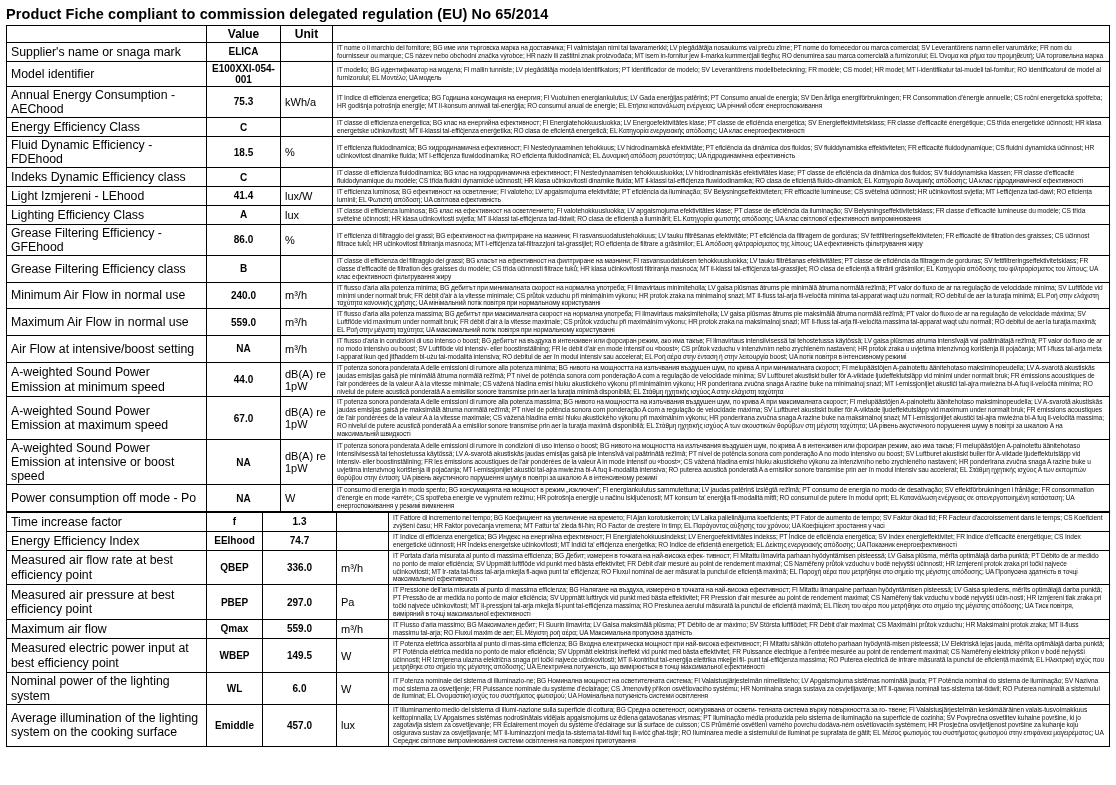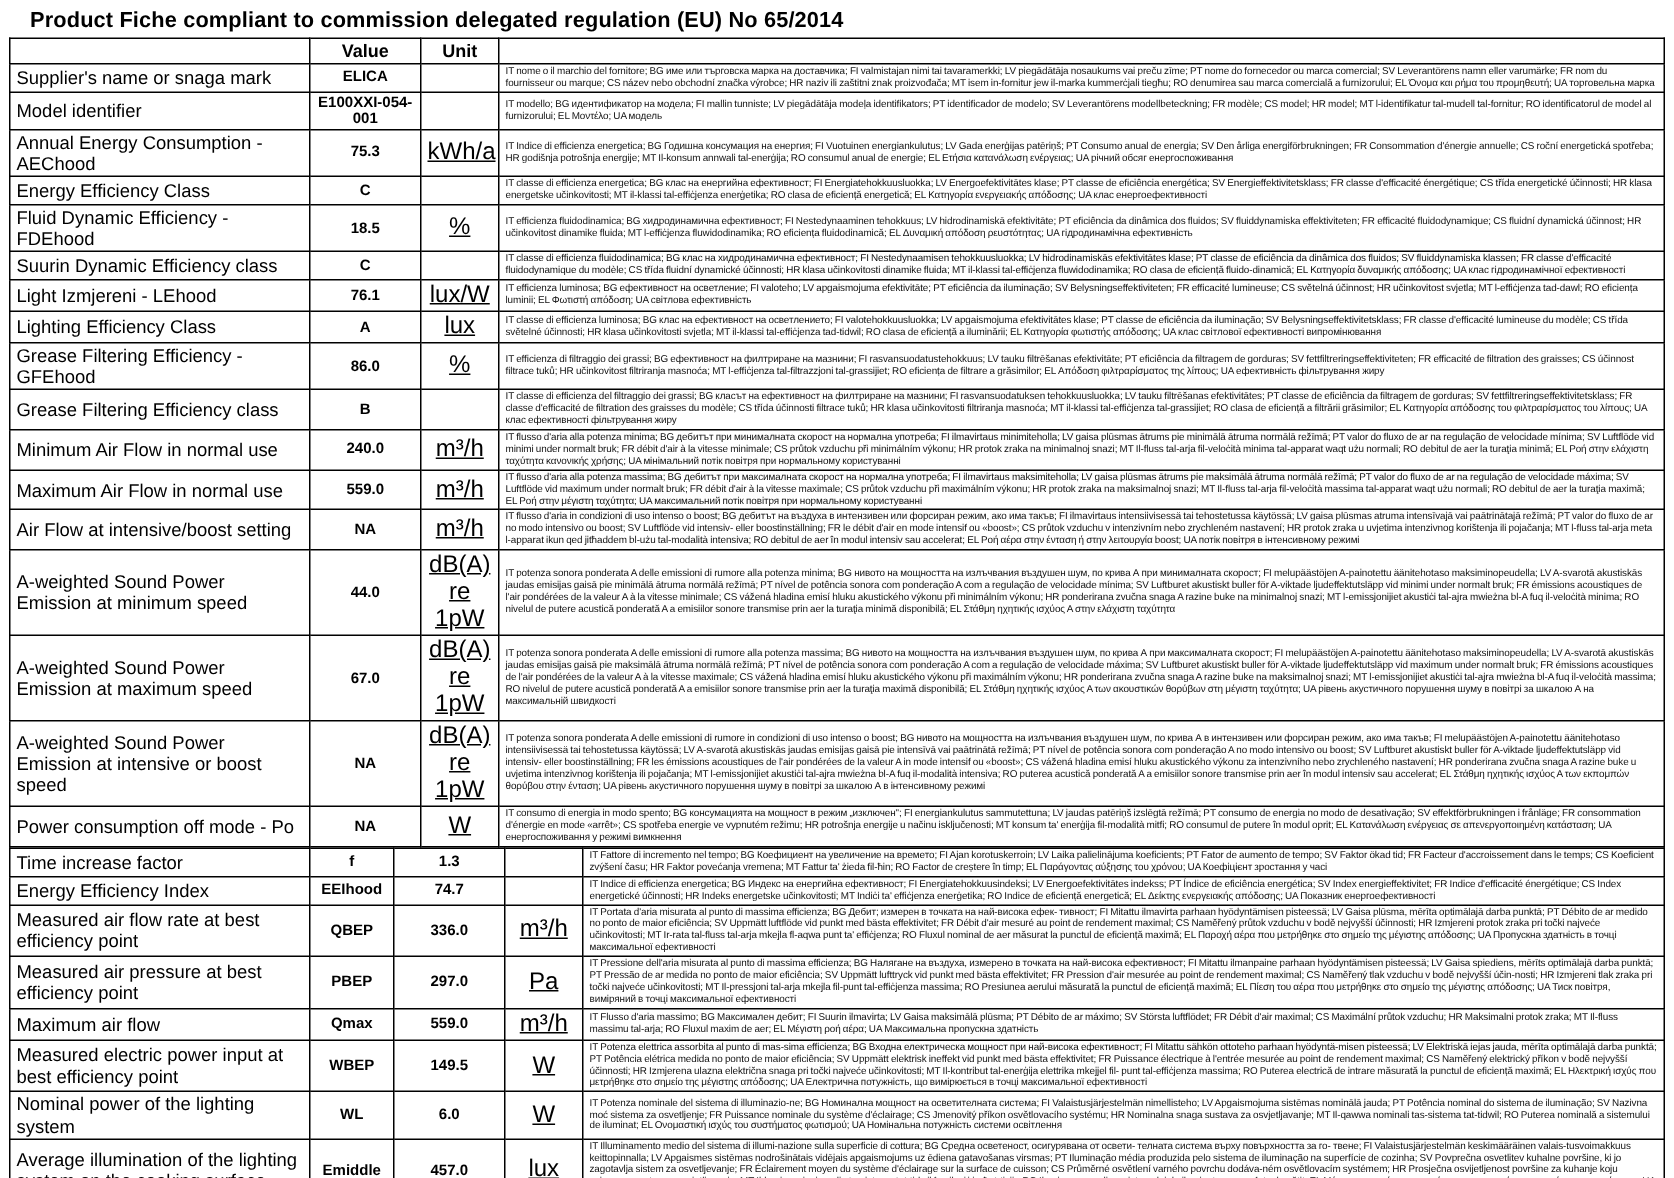--- a/index.html
+++ b/index.html
@@ -11,21 +11,21 @@
   }
   .page {
     width: 1116px;
     min-height: 785px;
     padding: 4px 6px 2px 6px;
     background: #fff;
   }
   .doc-title {
     font-size: 14.5px;
     font-weight: bold;
-    margin: 2px 0 3px 14px;
+    margin: 2px 0 3px 0;
     letter-spacing: 0.1px;
   }
   table.fiche {
     border-collapse: collapse;
     width: 1104px;
     table-layout: fixed;
     border: 1.4px solid #000;
   }
   table.fiche td, table.fiche th {
     border: 1px solid #000;
@@ -50,23 +50,21 @@
     font-size: 12.3px;
     text-align: left;
     line-height: 1.15;
   }
   .val {
     font-size: 10px;
     font-weight: bold;
     text-align: center;
   }
   .unit {
-    font-size: 16px;
-    text-align: center;
-    text-decoration: underline;
+    font-size: 11px;
   }
   .notes {
     font-size: 6.6px;
     line-height: 1.2;
     text-align: left;
     color: #111;
     padding: 1px 3px;
     letter-spacing: -0.05px;
     word-spacing: -0.3px;
   }
@@ -122,28 +120,28 @@
         <td class="unit"></td>
         <td class="notes">IT classe di efficienza energetica; BG клас на енергийна ефективност; FI Energiatehokkuusluokka; LV Energoefektivitātes klase; PT classe de eficiência energética; SV Energieffektivitetsklass; FR classe d'efficacité énergétique; CS třída energetické účinnosti; HR klasa energetske učinkovitosti; MT il-klassi tal-effiċjenza enerġetika; RO clasa de eficiență energetică; EL Κατηγορία ενεργειακής απόδοσης; UA клас енергоефективності</td>
       </tr>
       <tr>
         <td class="lbl">Fluid Dynamic Efficiency - FDEhood</td>
         <td class="val">18.5</td>
         <td class="unit">%</td>
         <td class="notes">IT efficienza fluidodinamica; BG хидродинамична ефективност; FI Nestedynaaminen tehokkuus; LV hidrodinamiskā efektivitāte; PT eficiência da dinâmica dos fluidos; SV fluiddynamiska effektiviteten; FR efficacité fluidodynamique; CS fluidní dynamická účinnost; HR učinkovitost dinamike fluida; MT l-effiċjenza fluwidodinamika; RO eficiența fluidodinamică; EL Δυναμική απόδοση ρευστότητας; UA гідродинамічна ефективність</td>
       </tr>
       <tr>
-        <td class="lbl">Suurin Dynamic Efficiency class</td>
+        <td class="lbl">Indeks Dynamic Efficiency class</td>
         <td class="val">C</td>
         <td class="unit"></td>
         <td class="notes">IT classe di efficienza fluidodinamica; BG клас на хидродинамична ефективност; FI Nestedynaamisen tehokkuusluokka; LV hidrodinamiskās efektivitātes klase; PT classe de eficiência da dinâmica dos fluidos; SV fluiddynamiska klassen; FR classe d'efficacité fluidodynamique du modèle; CS třída fluidní dynamické účinnosti; HR klasa učinkovitosti dinamike fluida; MT il-klassi tal-effiċjenza fluwidodinamika; RO clasa de eficiență fluido-dinamică; EL Κατηγορία δυναμικής απόδοσης; UA клас гідродинамічної ефективності</td>
       </tr>
       <tr>
         <td class="lbl">Light Izmjereni - LEhood</td>
-        <td class="val">76.1</td>
+        <td class="val">41.4</td>
         <td class="unit">lux/W</td>
         <td class="notes">IT efficienza luminosa; BG ефективност на осветление; FI valotehо; LV apgaismojuma efektivitāte; PT eficiência da iluminação; SV Belysningseffektiviteten; FR efficacité lumineuse; CS světelná účinnost; HR učinkovitost svjetla; MT l-effiċjenza tad-dawl; RO eficiența luminii; EL Φωτιστή απόδοση; UA світлова ефективність</td>
       </tr>
       <tr>
         <td class="lbl">Lighting Efficiency Class</td>
         <td class="val">A</td>
         <td class="unit">lux</td>
         <td class="notes">IT classe di efficienza luminosa; BG клас на ефективност на осветлението; FI valotehokkuusluokka; LV apgaismojuma efektivitātes klase; PT classe de eficiência da iluminação; SV Belysningseffektivitetsklass; FR classe d'efficacité lumineuse du modèle; CS třída světelné účinnosti; HR klasa učinkovitosti svjetla; MT il-klassi tal-effiċjenza tad-tidwil; RO clasa de eficiență a iluminării; EL Κατηγορία φωτιστής απόδοσης; UA клас світлової ефективності випромінювання</td>
       </tr>
       <tr>

